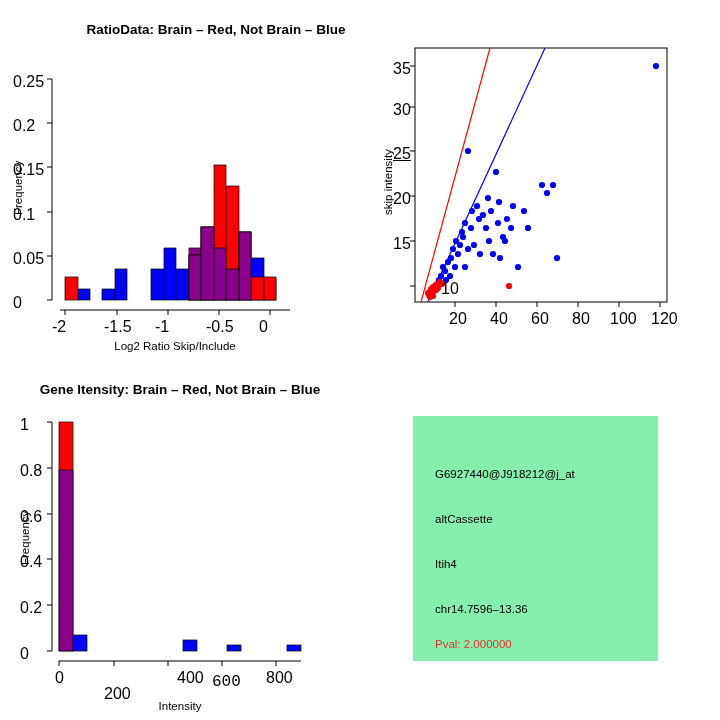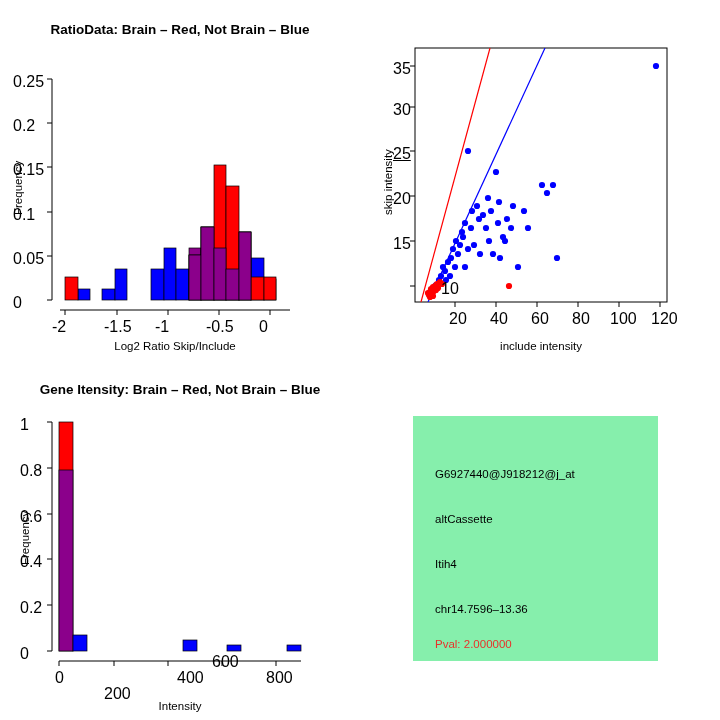--- a/index.html
+++ b/index.html
@@ -14,21 +14,21 @@
   .infobox{background:#86efac;}
   .infoline{font-size:11.5px;position:absolute;white-space:nowrap;}
   .pval{color:#e8322a;}
 </style>
 </head>
 <body>
 
 <div class="page">
 
   <div class="panel" style="left:0;top:0;width:360px;height:360px;">
-    <div class="title" style="left:0;top:22px;width:360px;position:absolute;">RatioData: Brain – Red, Not Brain – Blue</div>
+    <div class="title" style="left:0;top:22px;width:360px;position:absolute;padding-left:36px;">RatioData: Brain – Red, Not Brain – Blue</div>
 
     <svg width="360" height="360" style="position:absolute;left:0;top:0;">
 
       <g>
         <rect x="78" y="289" width="12" height="11" fill="#0000FF" stroke="#000" stroke-width="0.7"></rect>
         <rect x="102" y="289" width="13" height="11" fill="#0000FF" stroke="#000" stroke-width="0.7"></rect>
         <rect x="115" y="269" width="12" height="31" fill="#0000FF" stroke="#000" stroke-width="0.7"></rect>
         <rect x="151" y="269" width="13" height="31" fill="#0000FF" stroke="#000" stroke-width="0.7"></rect>
         <rect x="164" y="248" width="12" height="52" fill="#0000FF" stroke="#000" stroke-width="0.7"></rect>
         <rect x="176" y="269" width="13" height="31" fill="#0000FF" stroke="#000" stroke-width="0.7"></rect>
@@ -208,21 +208,20 @@
     <div class="tick" style="left:33px;top:101px;">30</div>
     <div class="tick" style="left:33px;top:60px;">35</div>
 
     <div class="tick" style="left:89px;top:310px;">20</div>
     <div class="tick" style="left:130px;top:310px;">40</div>
     <div class="tick" style="left:171px;top:310px;">60</div>
     <div class="tick" style="left:212px;top:310px;">80</div>
     <div class="tick" style="left:250px;top:310px;">100</div>
     <div class="tick" style="left:291px;top:310px;">120</div>
 
-    <div class="axis-label" style="position:absolute;left:55px;top:340px;width:252px;">include intensity</div>
     <div class="axis-label-y" style="left:22px;top:215px;">skip intensity</div>
   </div>
 
   <div class="panel" style="left:0;top:360px;width:360px;height:360px;">
     <div class="title" style="left:4px;top:22px;width:352px;position:absolute;">Gene Itensity: Brain – Red, Not Brain – Blue</div>
 
     <svg width="360" height="360" style="position:absolute;left:0;top:0;">
 
       <rect x="59" y="62" width="14" height="229" fill="#FF0000" stroke="#000" stroke-width="0.7"></rect>
 
@@ -256,21 +255,21 @@
     <div class="tick" style="left:20px;top:285px;">0</div>
     <div class="tick" style="left:20px;top:239px;">0.2</div>
     <div class="tick" style="left:20px;top:193px;">0.4</div>
     <div class="tick" style="left:20px;top:148px;">0.6</div>
     <div class="tick" style="left:20px;top:102px;">0.8</div>
     <div class="tick" style="left:20px;top:56px;">1</div>
 
     <div class="tick" style="left:55px;top:309px;">0</div>
     <div class="tick" style="left:104px;top:303px;margin-top:22px;">200</div>
     <div class="tick" style="left:158px;top:309px;margin-left:19px;">400</div>
-    <div class="tick" style="left:212px;top:293px;">600</div>
+    <div class="tick" style="left:212px;top:313px;font-family:Liberation Mono, monospace;">600</div>
     <div class="tick" style="left:266px;top:309px;">800</div>
 
     <div class="axis-label" style="position:absolute;left:59px;top:340px;width:242px;">Intensity</div>
     <div class="axis-label-y" style="left:19px;top:205px;">Frequency</div>
   </div>
 
   <div class="panel infobox" style="left:413px;top:416px;width:245px;height:245px;">
     <div class="infoline" style="left:22px;top:52px;">G6927440@J918212@j_at</div>
     <div class="infoline" style="left:22px;top:97px;">altCassette</div>
     <div class="infoline" style="left:22px;top:142px;">Itih4</div>

